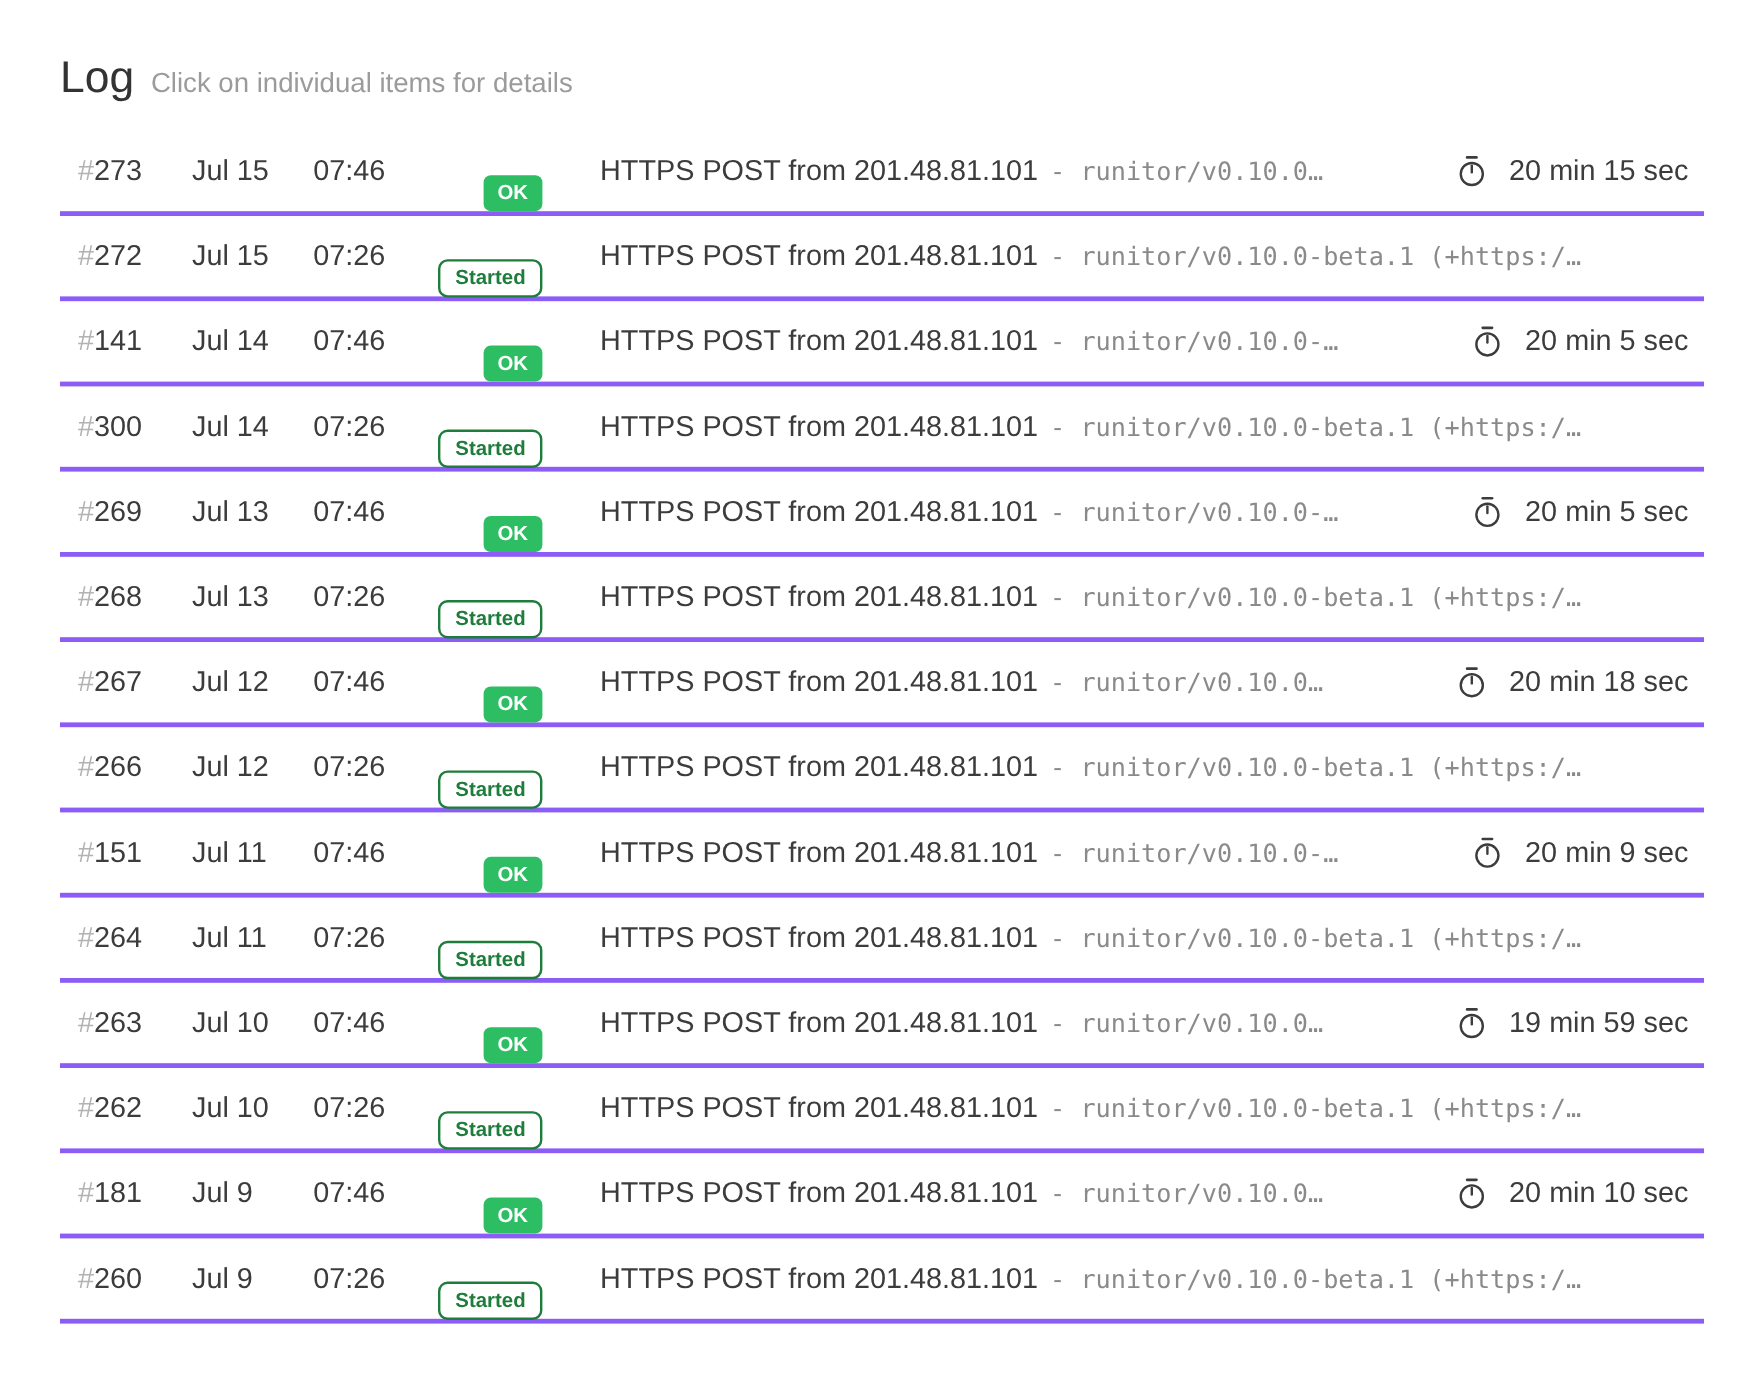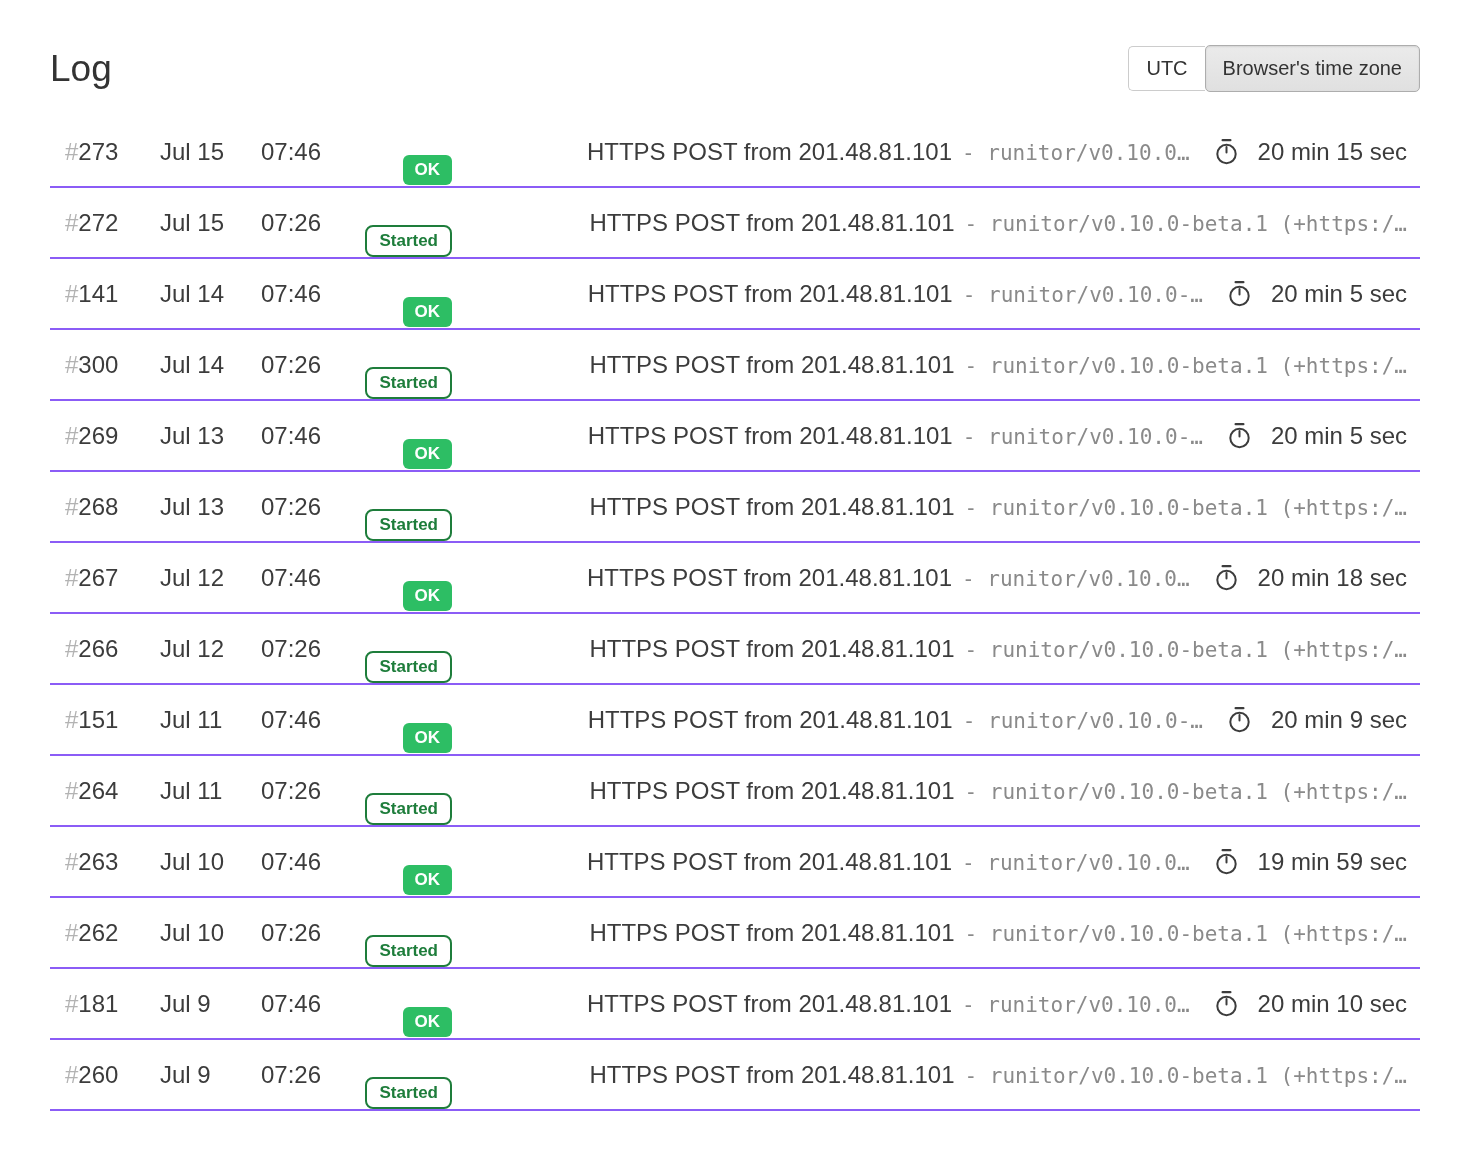--- a/index.html
+++ b/index.html
@@ -61,21 +61,21 @@
     position: relative;
   }
   
   .log-table { margin: 26px 50px 0 50px; }
   .log-row {
     display: grid;
     grid-template-columns: 95px 101px 100px 91px 1fr auto;
     align-items: center;
     height: 71px;
     padding: 0 13px 0 15px;
-    border-bottom: 2px solid #8b5cf6;
+    border-bottom: 4px solid #8b5cf6;
     cursor: pointer;
   }
   .cell-num { font-size: 24px; color: #3c3c3c; white-space: nowrap; }
   .cell-num .hash { color: #b3b3b3; }
   .cell-date, .cell-time { font-size: 24px; color: #3c3c3c; white-space: nowrap; }
   .cell-badge { justify-self: end; }
   .badge {
     display: inline-block;
     font-weight: bold;
     white-space: nowrap;
@@ -97,21 +97,20 @@
     padding: 4px 12px;
     border-radius: 8px;
   }
   .cell-message {
     padding-left: 48px;
     font-size: 24px;
     color: #3c3c3c;
     white-space: nowrap;
     overflow: hidden;
     min-width: 0;
-    text-align: right;
   }
   .user-agent {
     font-family: "DejaVu Sans Mono", monospace;
     font-size: 21px;
     color: #8a8a8a;
     margin-left: 10px;
   }
   .cell-duration {
     display: flex;
     align-items: center;
@@ -125,24 +124,21 @@
   .stopwatch-icon svg { display: block; }
 </style>
 </head>
 <body>
 
 <div class="page">
 
   <div class="page-header">
     <div class="title-block">
       <h1 class="page-title">Log</h1>
-    </div>
-    <div class="tz-group">
-      <button class="tz-btn first">UTC</button>
-      <button class="tz-btn active">Browser's time zone</button>
+      <span class="page-subtitle">Click on individual items for details</span>
     </div>
   </div>
 
   <div class="log-table">
   <div class="log-row">
     <span class="cell-num"><span class="hash">#</span><span>273</span></span>
     <span class="cell-date">Jul 15</span>
     <span class="cell-time">07:46</span>
     <span class="cell-badge">
       <span class="badge badge-ok">OK</span>

